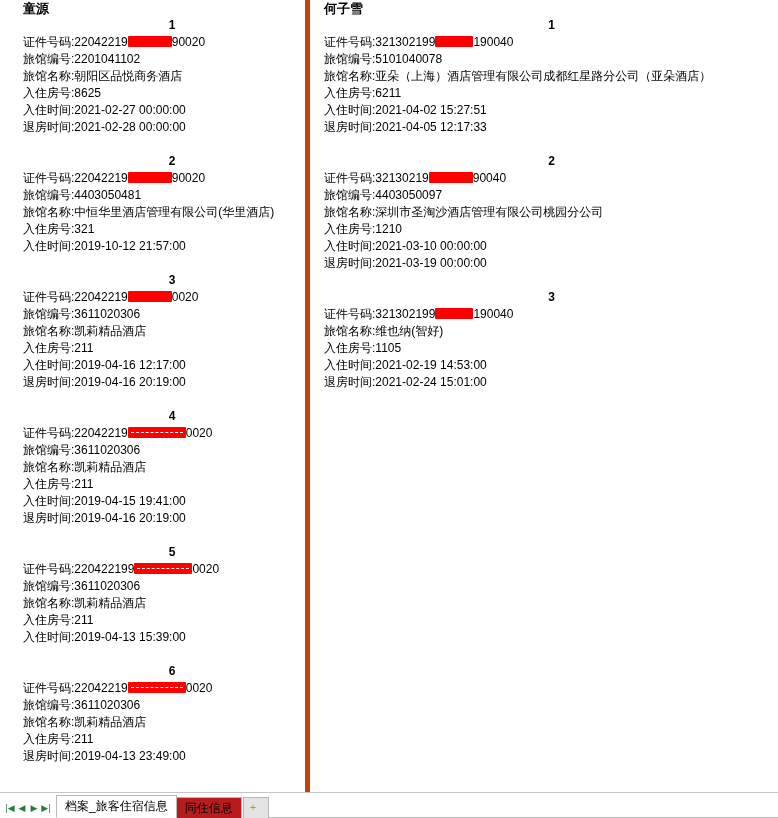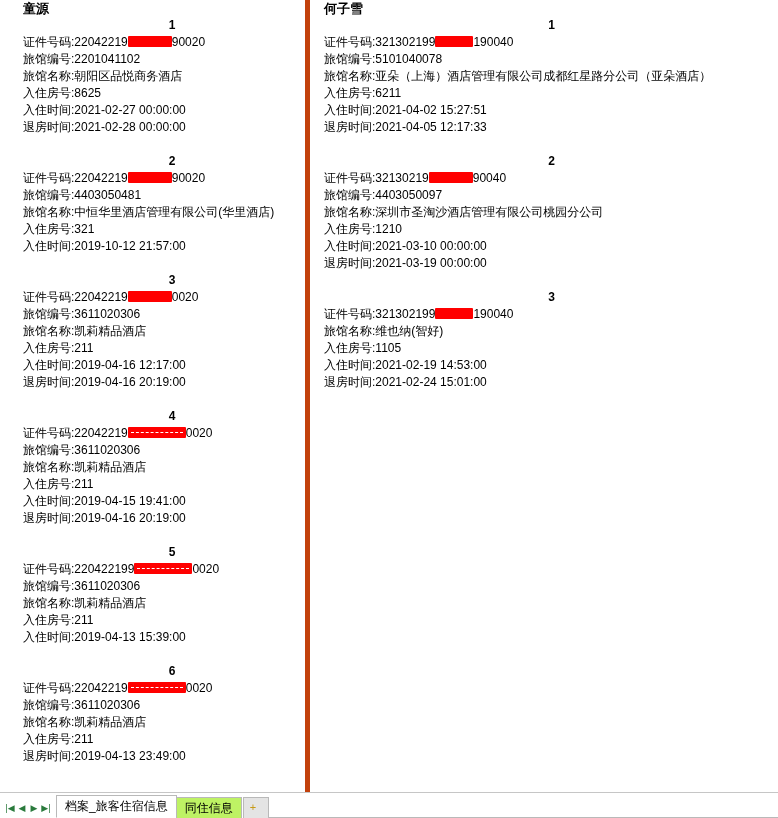--- a/index.html
+++ b/index.html
@@ -123,21 +123,21 @@
     align-items: flex-end;
     height: 22px;
   }
   .tab {
     height: 20px;
     line-height: 20px;
     padding: 0 8px;
     font-size: 12px;
     border: 1px solid #b9b9b9;
     border-bottom: none;
-    background: #bef264;
+    background: #b91c1c;
     margin-right: -1px;
     border-radius: 0;
     color: #000;
     white-space: nowrap;
   }
   .tab.active {
     background: #ffffff;
     font-weight: normal;
     border-bottom: 1px solid #ffffff;
     height: 21px;

